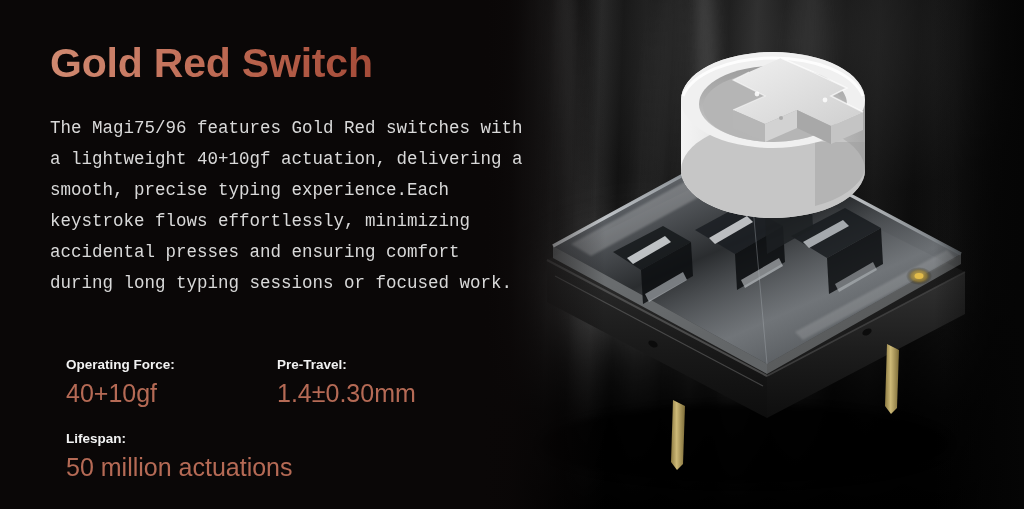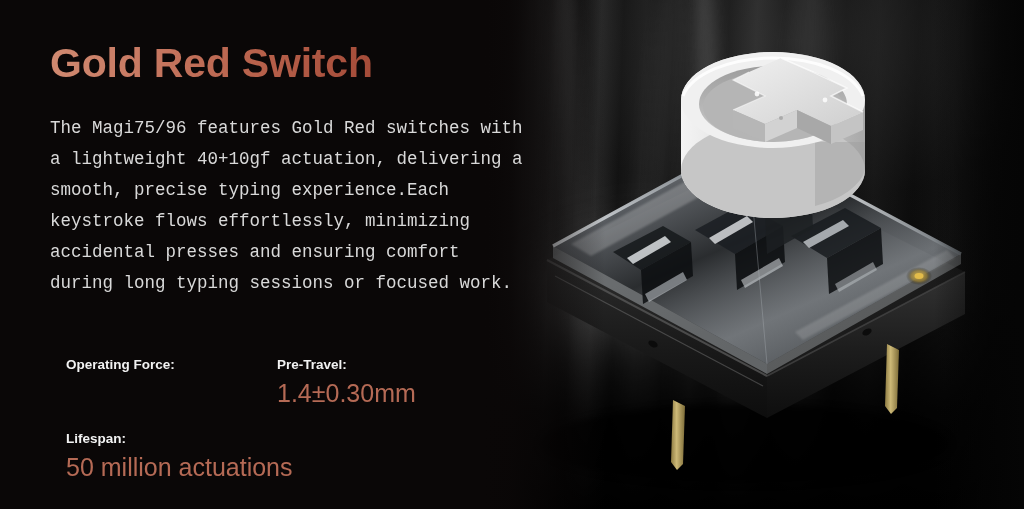--- a/index.html
+++ b/index.html
@@ -353,20 +353,21 @@
   </div>
 
   <div class="content">
     <h1 class="title">Gold Red Switch</h1>
     <p class="paragraph">The Magi75/96 features Gold Red switches with a lightweight 40+10gf actuation, delivering a smooth, precise typing experience.Each keystroke flows effortlessly, minimizing accidental presses and ensuring comfort during long typing sessions or focused work.</p>
 
     <div class="specs">
       <div class="spec-row">
         <div class="spec-cell">
           <div class="spec-label">Operating Force:</div>
+          <div class="spec-value">40+10gf</div>
         </div>
         <div class="spec-cell wide">
           <div class="spec-label">Pre-Travel:</div>
           <div class="spec-value">1.4±0.30mm</div>
         </div>
       </div>
       <div class="spec-row">
         <div class="spec-cell wide">
           <div class="spec-label">Lifespan:</div>
           <div class="spec-value">50 million actuations</div>

